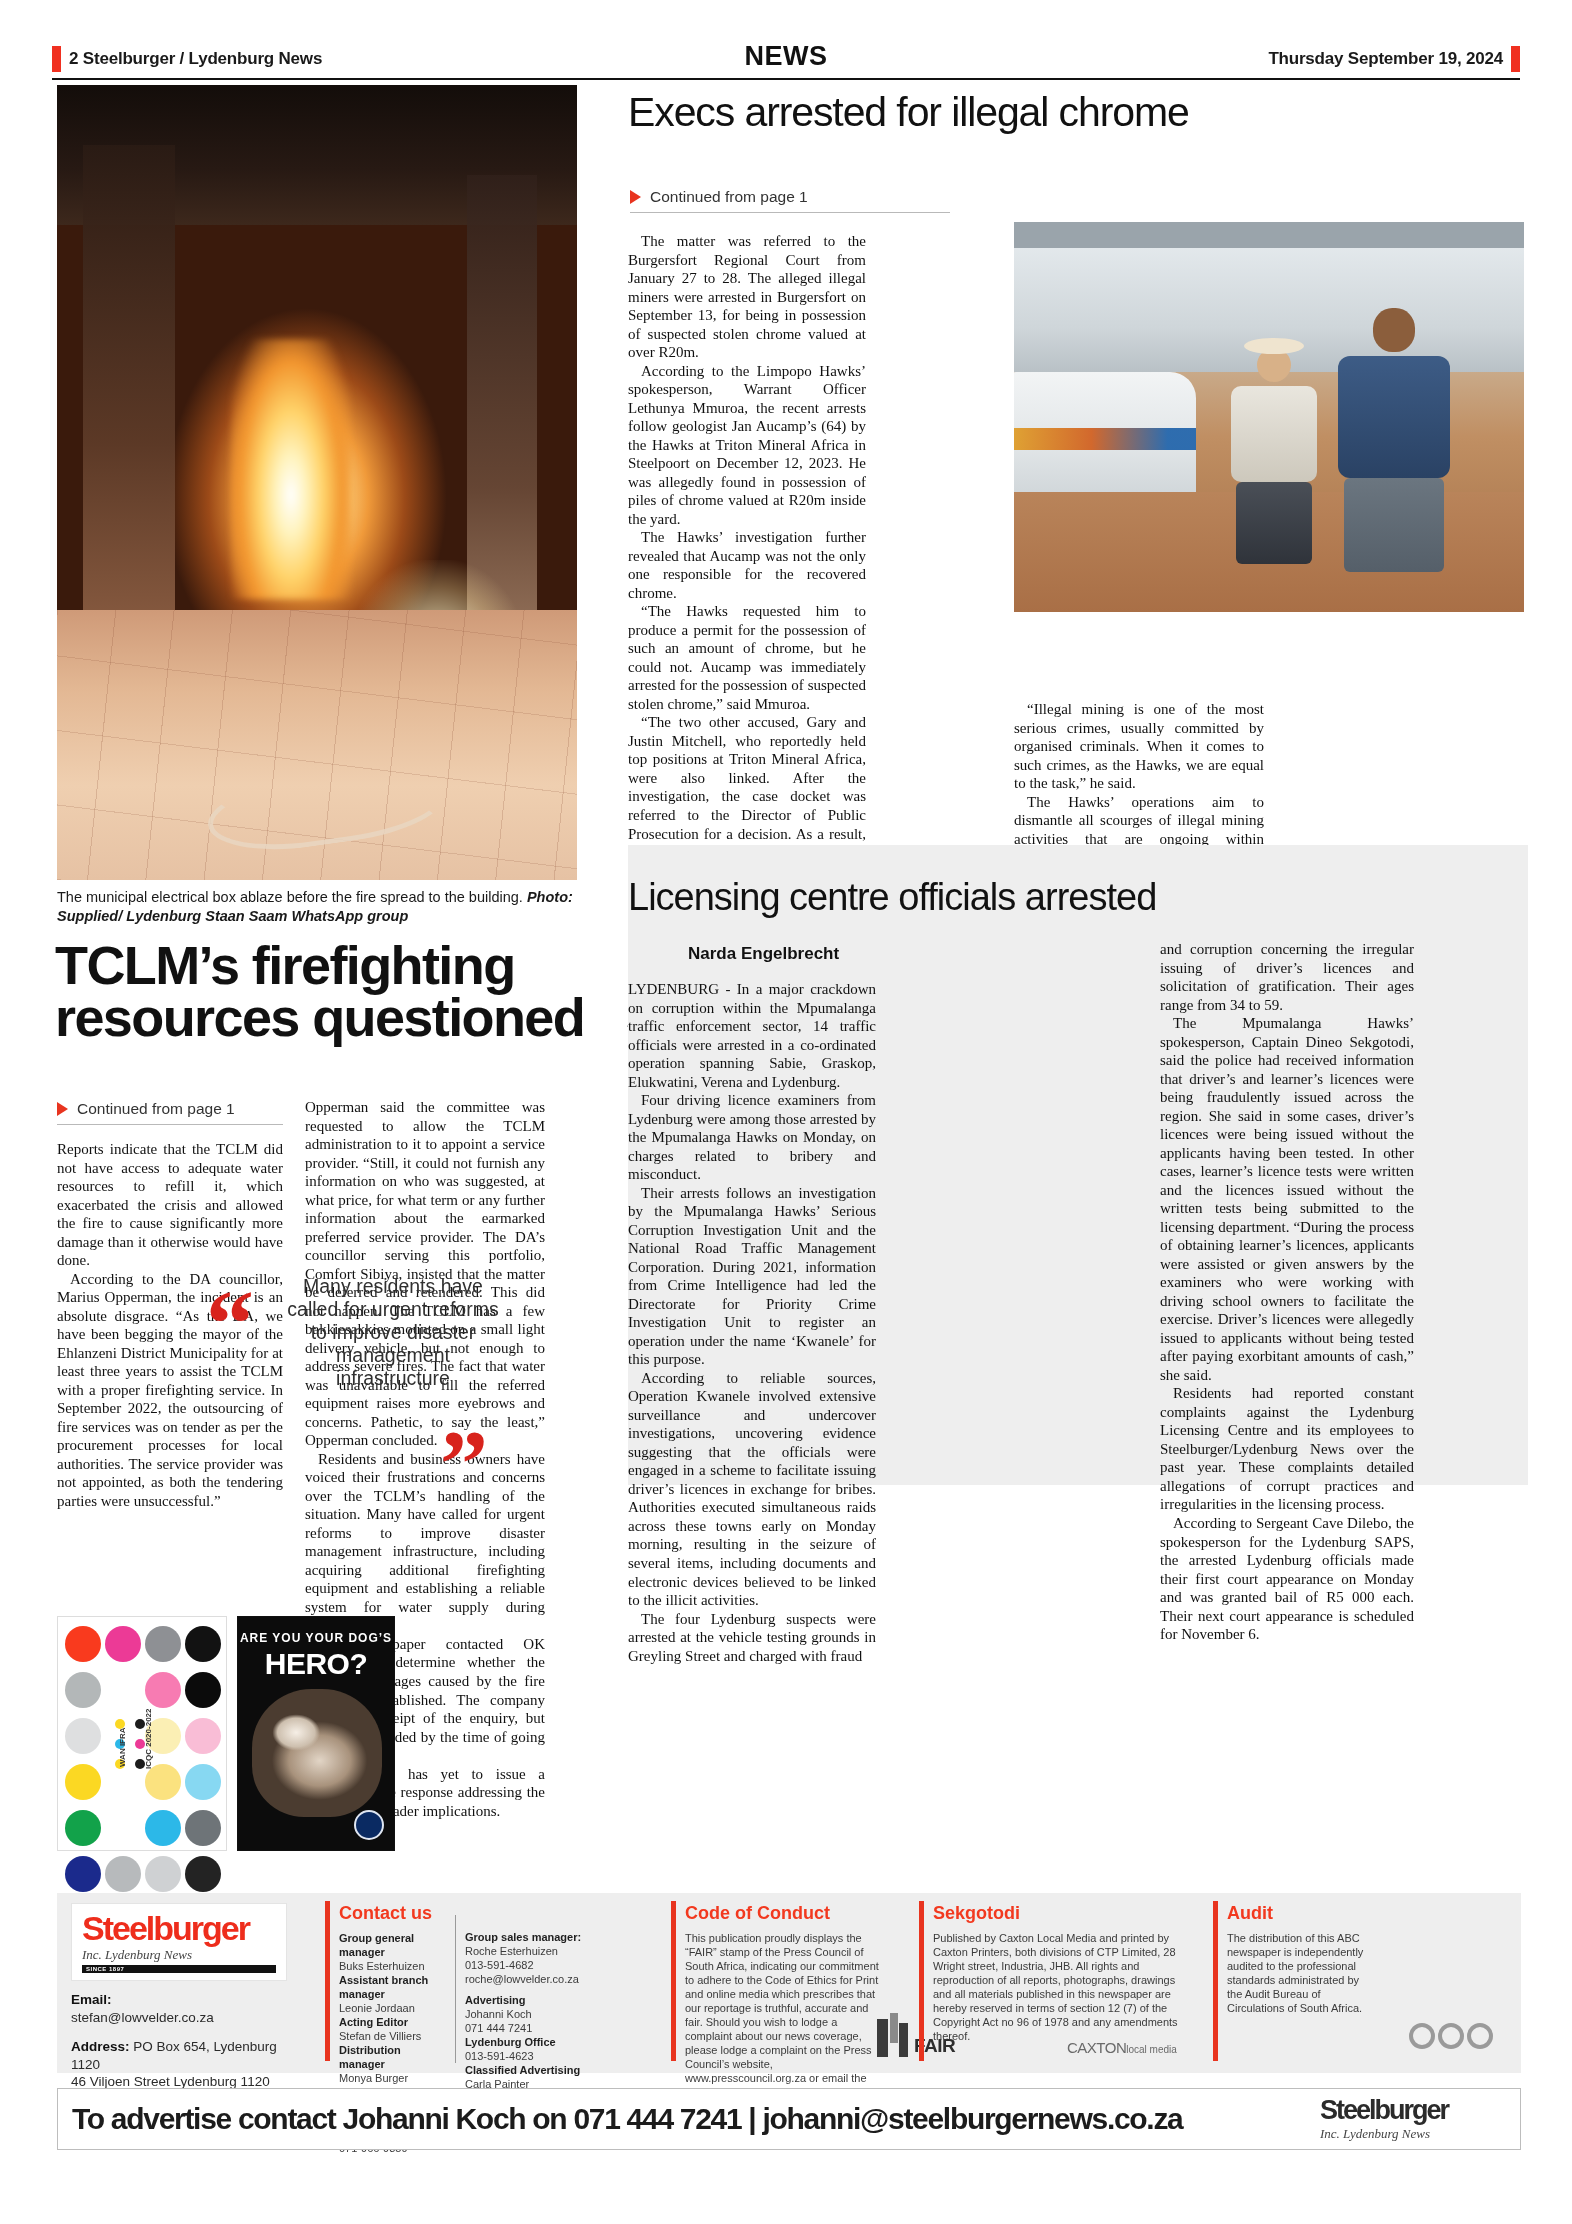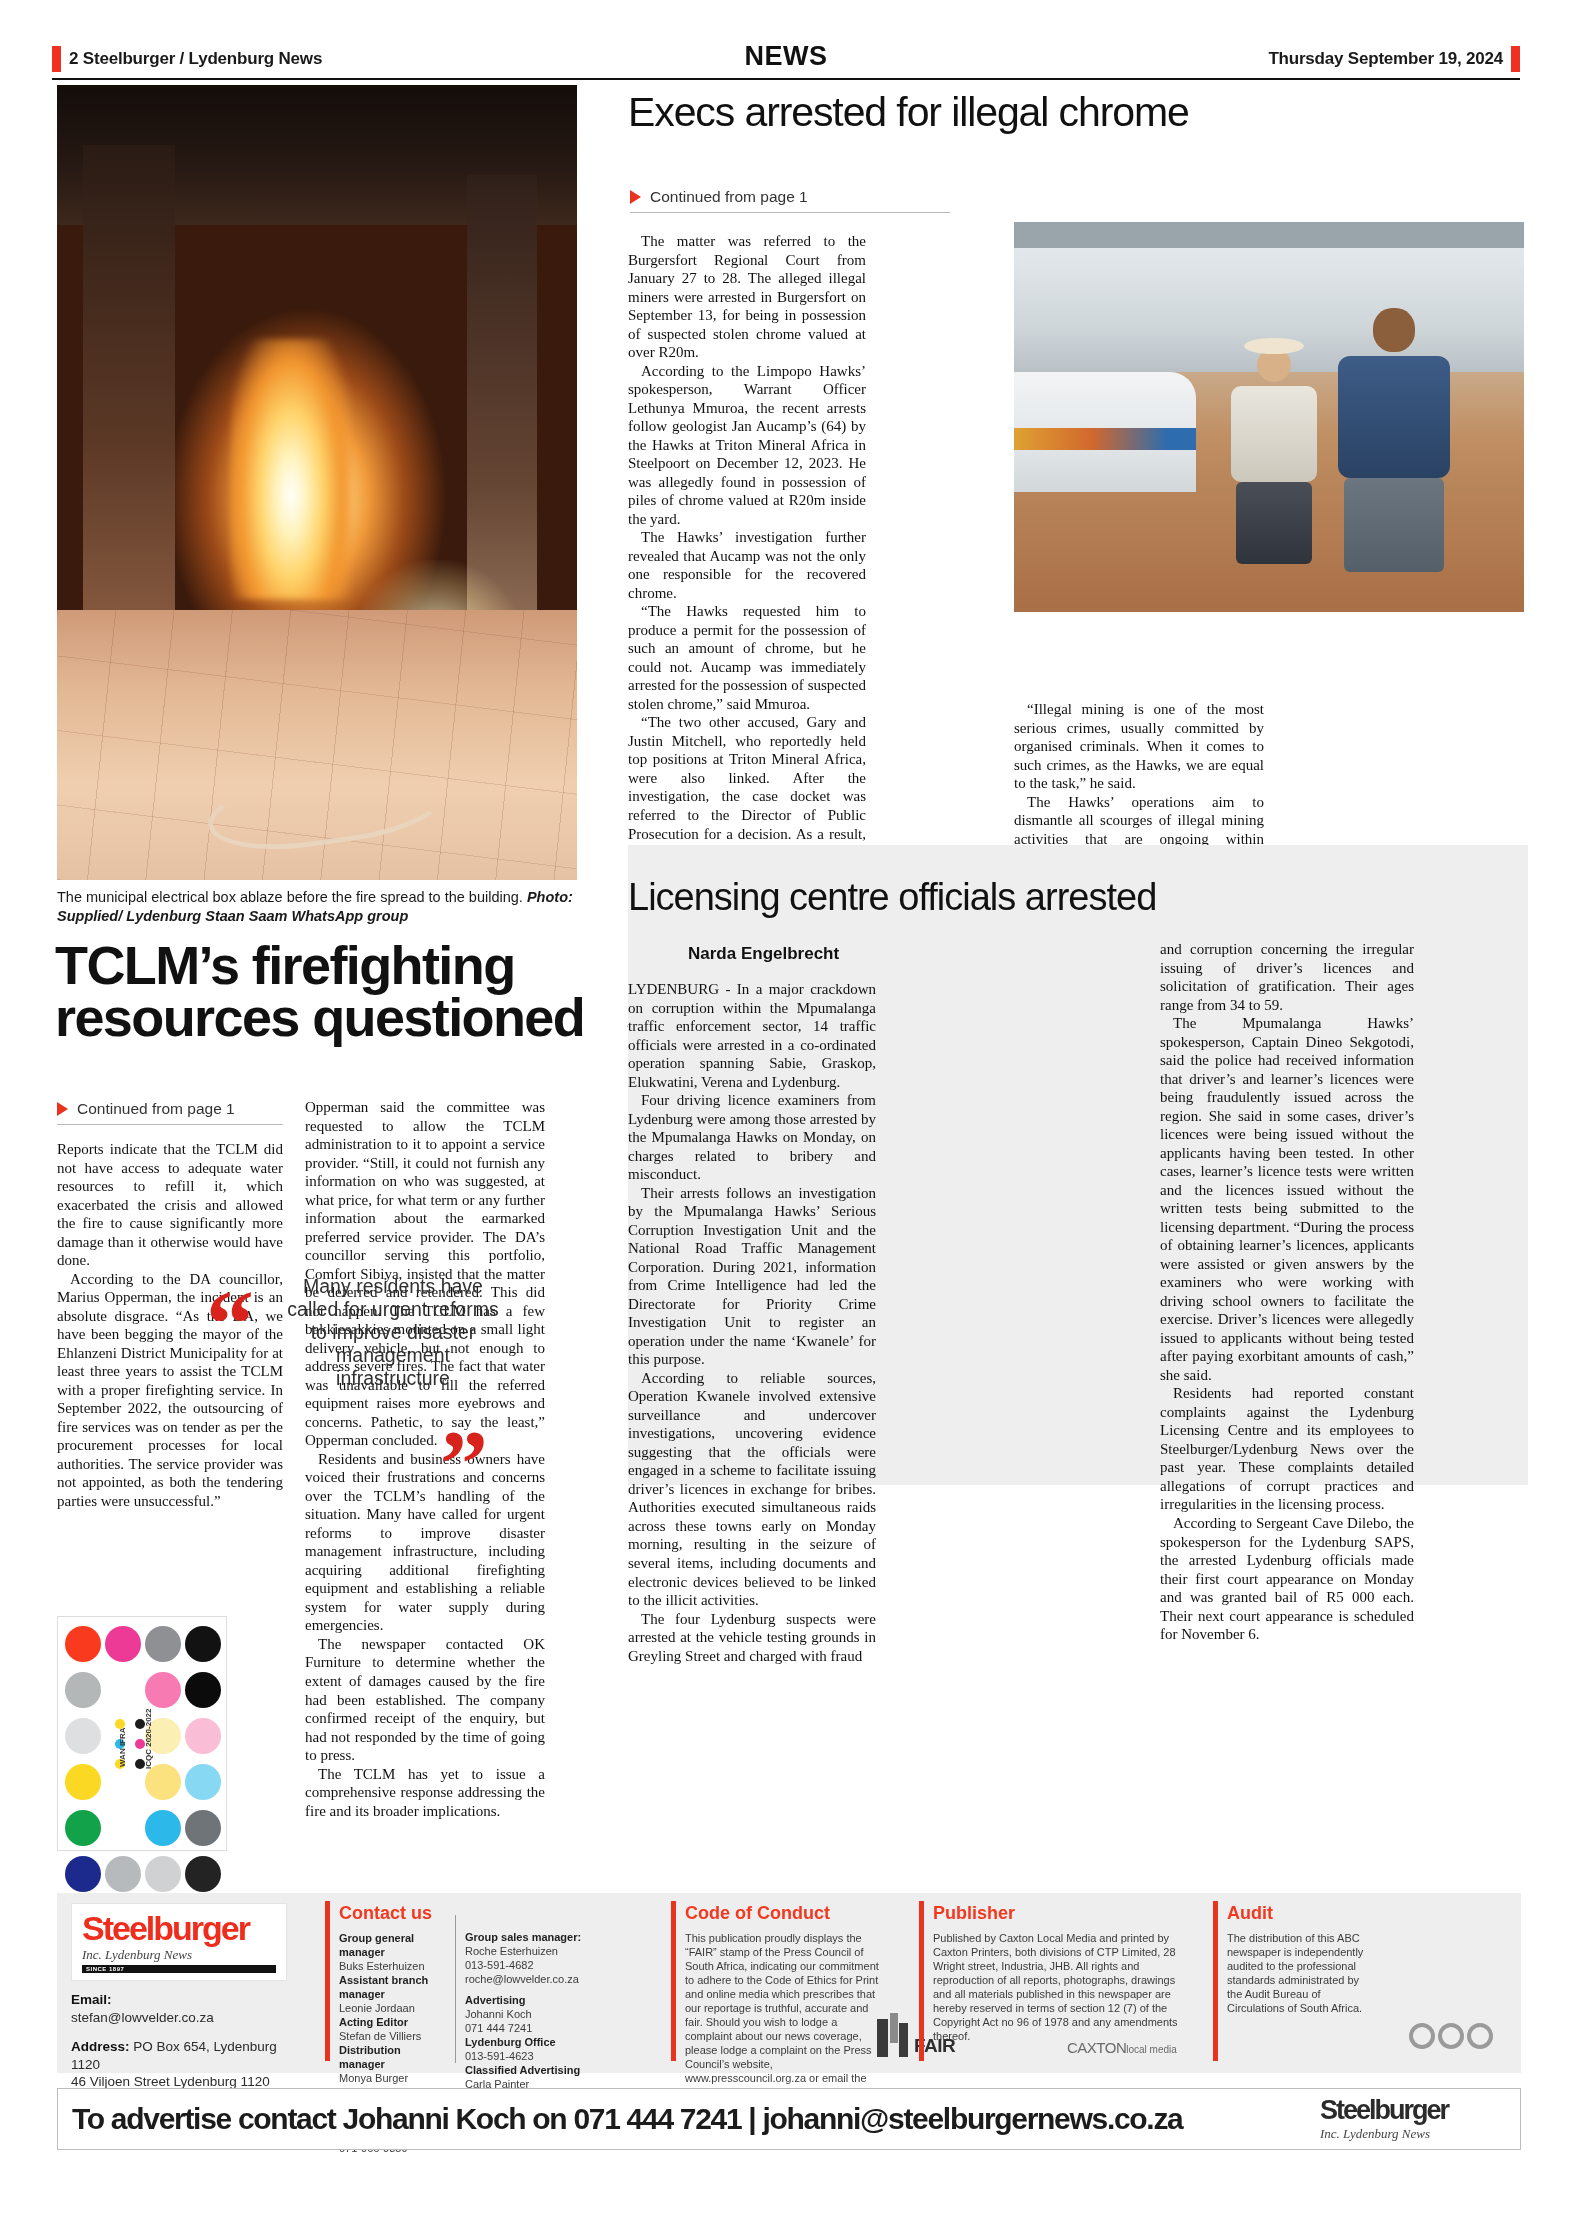--- a/index.html
+++ b/index.html
@@ -408,20 +408,26 @@
         <div class="dotm" style="background: rgb(28, 28, 28);"></div>
         <div class="dotm" style="background: rgb(44, 184, 232);"></div>
         <div class="dotm" style="background: rgb(236, 58, 150);"></div>
         <div class="dotm" style="background: rgb(251, 216, 35);"></div>
         <div class="dotm" style="background: rgb(28, 28, 28);"></div>
       </div>
     <div class="cb-label">WAN IFRA</div>
     <div class="cb-label2">ICQC 2020-2022</div>
   </div>
 
+  <div class="dogad">
+    <div class="l1">ARE YOU YOUR DOG’S</div>
+    <div class="l2">HERO?</div>
+    <div class="dog"></div>
+    <div class="badge"></div>
+  </div>
 
   <div class="hl-r1">Execs arrested for illegal chrome</div>
 
   <div class="cont-bar" id="cont-right">
     <span class="tri"></span>
     <span>Continued from page 1</span>
   </div>
 
   <div class="body-col" style="left:628px; top:232px; width:238px;">
     <p>The matter was referred to the Burgersfort Regional Court from January 27 to 28. The alleged illegal miners were arrested in Burgersfort on September 13, for being in possession of suspected stolen chrome valued at over R20m.</p>
@@ -548,21 +554,21 @@
       <span class="fair-mark">
         <i style="left:2px;top:6px;width:11px;height:38px;"></i>
         <i style="left:15px;top:0;width:8px;height:30px;background:#8a8a8a;"></i>
         <i style="left:24px;top:10px;width:9px;height:34px;"></i>
       </span>
       <span class="fair-text">FAIR</span>
     </div>
 
     <div class="f-bar" style="left:862px;"></div>
     <div class="f-sec" style="left:876px; width:256px;">
-      <div class="f-h">Publisher</div>
+      <div class="f-h">Sekgotodi</div>
       <div class="f-t">Published by Caxton Local Media and printed by Caxton Printers, both divisions of CTP Limited, 28 Wright street, Industria, JHB. All rights and reproduction of all reports, photographs, drawings and all materials published in this newspaper are hereby reserved in terms of section 12 (7) of the Copyright Act no 96 of 1978 and any amendments thereof.</div>
     </div>
     <div style="position:absolute; left:1010px; top:146px;">
       <span style="font-family:'Liberation Sans',sans-serif;font-size:15px;color:#6a6a6a;letter-spacing:-.5px;">CAXTON</span><span style="font-family:'Liberation Sans',sans-serif;font-size:10px;color:#6a6a6a;">local media</span>
     </div>
 
     <div class="f-bar" style="left:1156px;"></div>
     <div class="f-sec" style="left:1170px; width:140px;">
       <div class="f-h">Audit</div>
       <div class="f-t">The distribution of this ABC newspaper is independently audited to the professional standards administrated by the Audit Bureau of Circulations of South Africa.</div>

